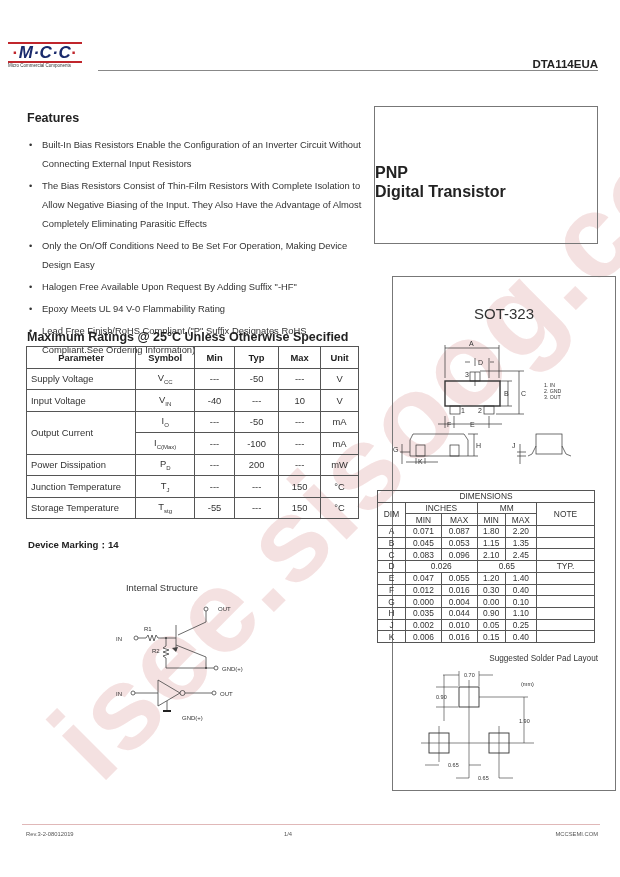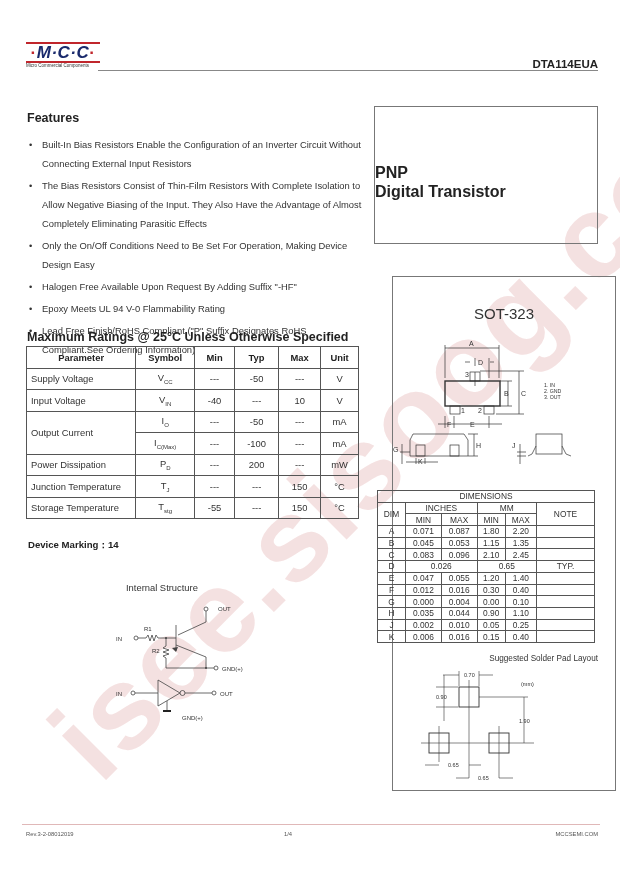--- a/index.html
+++ b/index.html
@@ -6,21 +6,21 @@
   html, body { width: 620px; height: 877px; background: #fff; overflow: hidden; }
   body { position: relative; font-family: "Liberation Sans", sans-serif; color: #222; }
   .abs { position: absolute; }
 
   
   .watermark { position: absolute; left: -40px; top: 420px; width: 760px; transform: rotate(-45deg); transform-origin: center;
     font-family: "Liberation Sans", sans-serif; font-weight: bold; font-size: 118px; color: #f3dcdc; opacity: 0.85;
     white-space: nowrap; letter-spacing: 2px; pointer-events: none; z-index: 0; text-align: center; }
 
   
-  .logo { left: 26px; top: 42px; width: 74px; }
+  .logo { left: 8px; top: 42px; width: 74px; }
   .logo .bar { height: 2px; background: #c0262c; }
   .logo .mark { font-weight: bold; font-style: italic; font-size: 17px; color: #1a2a6c; text-align: center; line-height: 17px; letter-spacing: 0.5px; }
   .logo .mark .dot { color: #c0262c; font-style: normal; }
   .logo .sub { font-size: 4.5px; color: #333; line-height: 6px; white-space: nowrap; }
   .header-rule { left: 98px; top: 70px; width: 500px; height: 1px; background: #888; }
   .part-no { right: 22px; top: 58px; font-weight: bold; font-size: 11.5px; color: #222; }
 
   
   .features-title { left: 27px; top: 111px; font-weight: bold; font-size: 12.5px; }
   .features-list { left: 27px; top: 135px; width: 340px; list-style: none; font-size: 9.4px; line-height: 19px; color: #333; }

